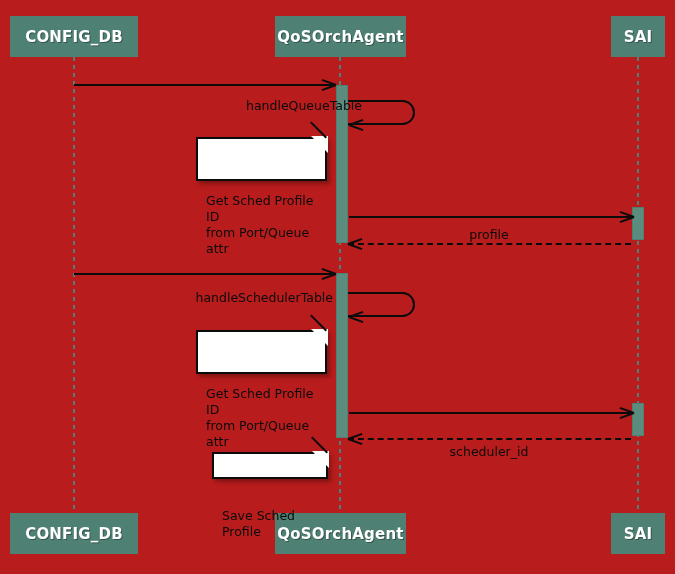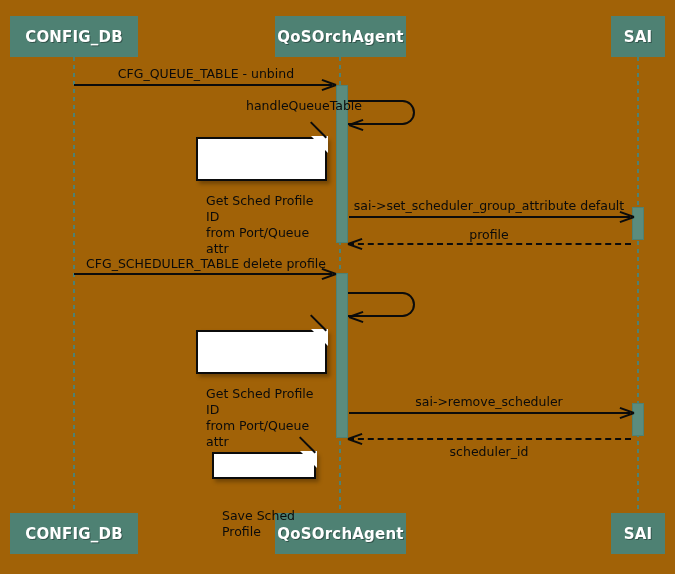--- a/index.html
+++ b/index.html
@@ -8,21 +8,21 @@
     padding: 0;
     background: #ffffff;
   }
   body {
     font-family: "DejaVu Sans", sans-serif;
   }
   #diagram {
     position: relative;
     width: 675px;
     height: 574px;
-    background: #a16207;
+    background: #b91c1c;
     overflow: hidden;
   }
 
   
   .participant {
     position: absolute;
     background: #4E8173;
     color: #ffffff;
     font-family: "DejaVu Sans", sans-serif;
     font-size: 15px;
@@ -167,66 +167,63 @@
   <div class="lifeline" style="left:637px; top:57px; height:460px;"></div>
 
   <div class="activation" style="left:336px; top:85px; height:158px;"></div>
 
   <div class="activation" style="left:336px; top:273px; height:165px;"></div>
 
   <div class="activation" style="left:632px; top:207px; height:33px;"></div>
 
   <div class="activation" style="left:632px; top:403px; height:33px;"></div>
 
-  <div class="msg-label center" style="left:206px; top:68px;">CFG_QUEUE_TABLE - unbind</div>
   <div class="msg-line" style="left:74px; top:84px; width:258px;"></div>
   <div class="arrowopen right" style="left:321px; top:77px;"></div>
 
   <div class="msg-label right-align" style="left:333px; top:100px;margin-left:29px;">handleQueueTable</div>
   <div class="selfloop" style="left:348px; top:100px; width:67px; height:25px;"></div>
   <div class="arrowopen left" style="left:349px; top:117px;"></div>
 
   <div class="note" style="left:196px; top:137px; width:131px; height:44px;">
     <span class="foldmask"></span>
     <span class="foldline"></span>
     <span class="note-text">Get Sched Profile ID
 from Port/Queue attr</span>
   </div>
 
-  <div class="msg-label center" style="left:489px; top:200px;">sai-&gt;set_scheduler_group_attribute default</div>
   <div class="msg-line" style="left:349px; top:216px; width:281px;"></div>
   <div class="arrowopen right" style="left:619px; top:209px;"></div>
 
   <div class="msg-label center" style="left:489px; top:229px;">profile</div>
   <div class="msg-line dashed" style="left:348px; top:243px; width:283px;"></div>
   <div class="arrowopen left" style="left:348px; top:236px;"></div>
 
-  <div class="msg-label center" style="left:206px; top:258px;">CFG_SCHEDULER_TABLE delete profile</div>
   <div class="msg-line" style="left:74px; top:273px; width:258px;"></div>
   <div class="arrowopen right" style="left:321px; top:266px;"></div>
 
+  <div class="msg-label right-align" style="left:333px; top:292px;">handleSchedulerTable</div>
   <div class="selfloop" style="left:348px; top:292px; width:67px; height:25px;"></div>
   <div class="arrowopen left" style="left:349px; top:309px;"></div>
 
   <div class="note" style="left:196px; top:330px; width:131px; height:44px;">
     <span class="foldmask"></span>
     <span class="foldline"></span>
     <span class="note-text">Get Sched Profile ID
 from Port/Queue attr</span>
   </div>
 
-  <div class="msg-label center" style="left:489px; top:396px;">sai-&gt;remove_scheduler</div>
   <div class="msg-line" style="left:349px; top:412px; width:281px;"></div>
   <div class="arrowopen right" style="left:619px; top:405px;"></div>
 
   <div class="msg-label center" style="left:489px; top:425px;margin-top:21px;">scheduler_id</div>
   <div class="msg-line dashed" style="left:348px; top:438px; width:283px;"></div>
   <div class="arrowopen left" style="left:348px; top:431px;"></div>
 
-  <div class="note" style="left:212px; top:452px; width:104px; height:27px;">
+  <div class="note" style="left:212px; top:452px; width:116px; height:27px;">
     <span class="foldmask"></span>
     <span class="foldline"></span>
     <span class="note-text">Save Sched Profile</span>
   </div>
 
   <div class="participant" style="left:10px; top:513px; width:128px; height:41px;">
     <span>CONFIG_DB</span>
   </div>
 
   <div class="participant" style="left:275px; top:513px; width:131px; height:41px;">

